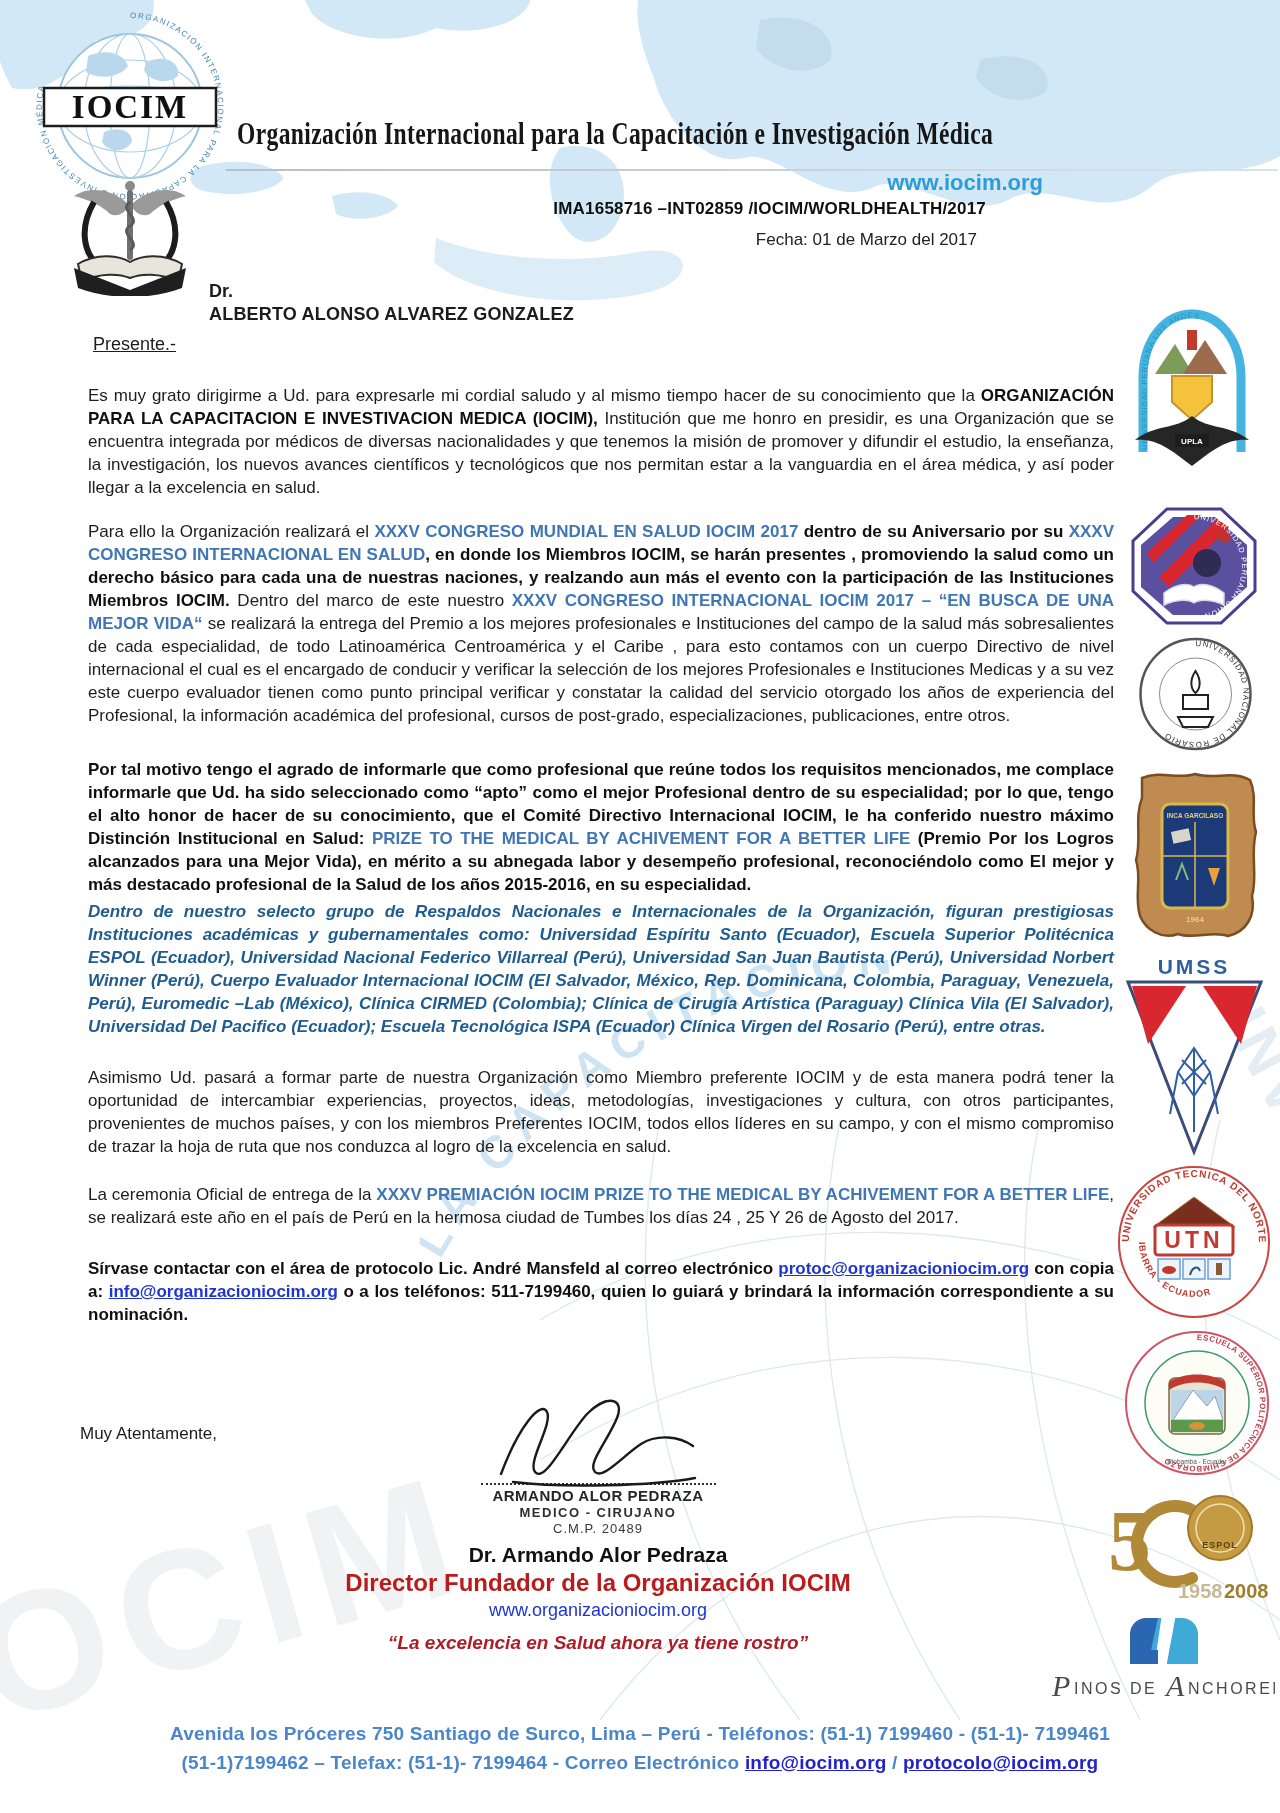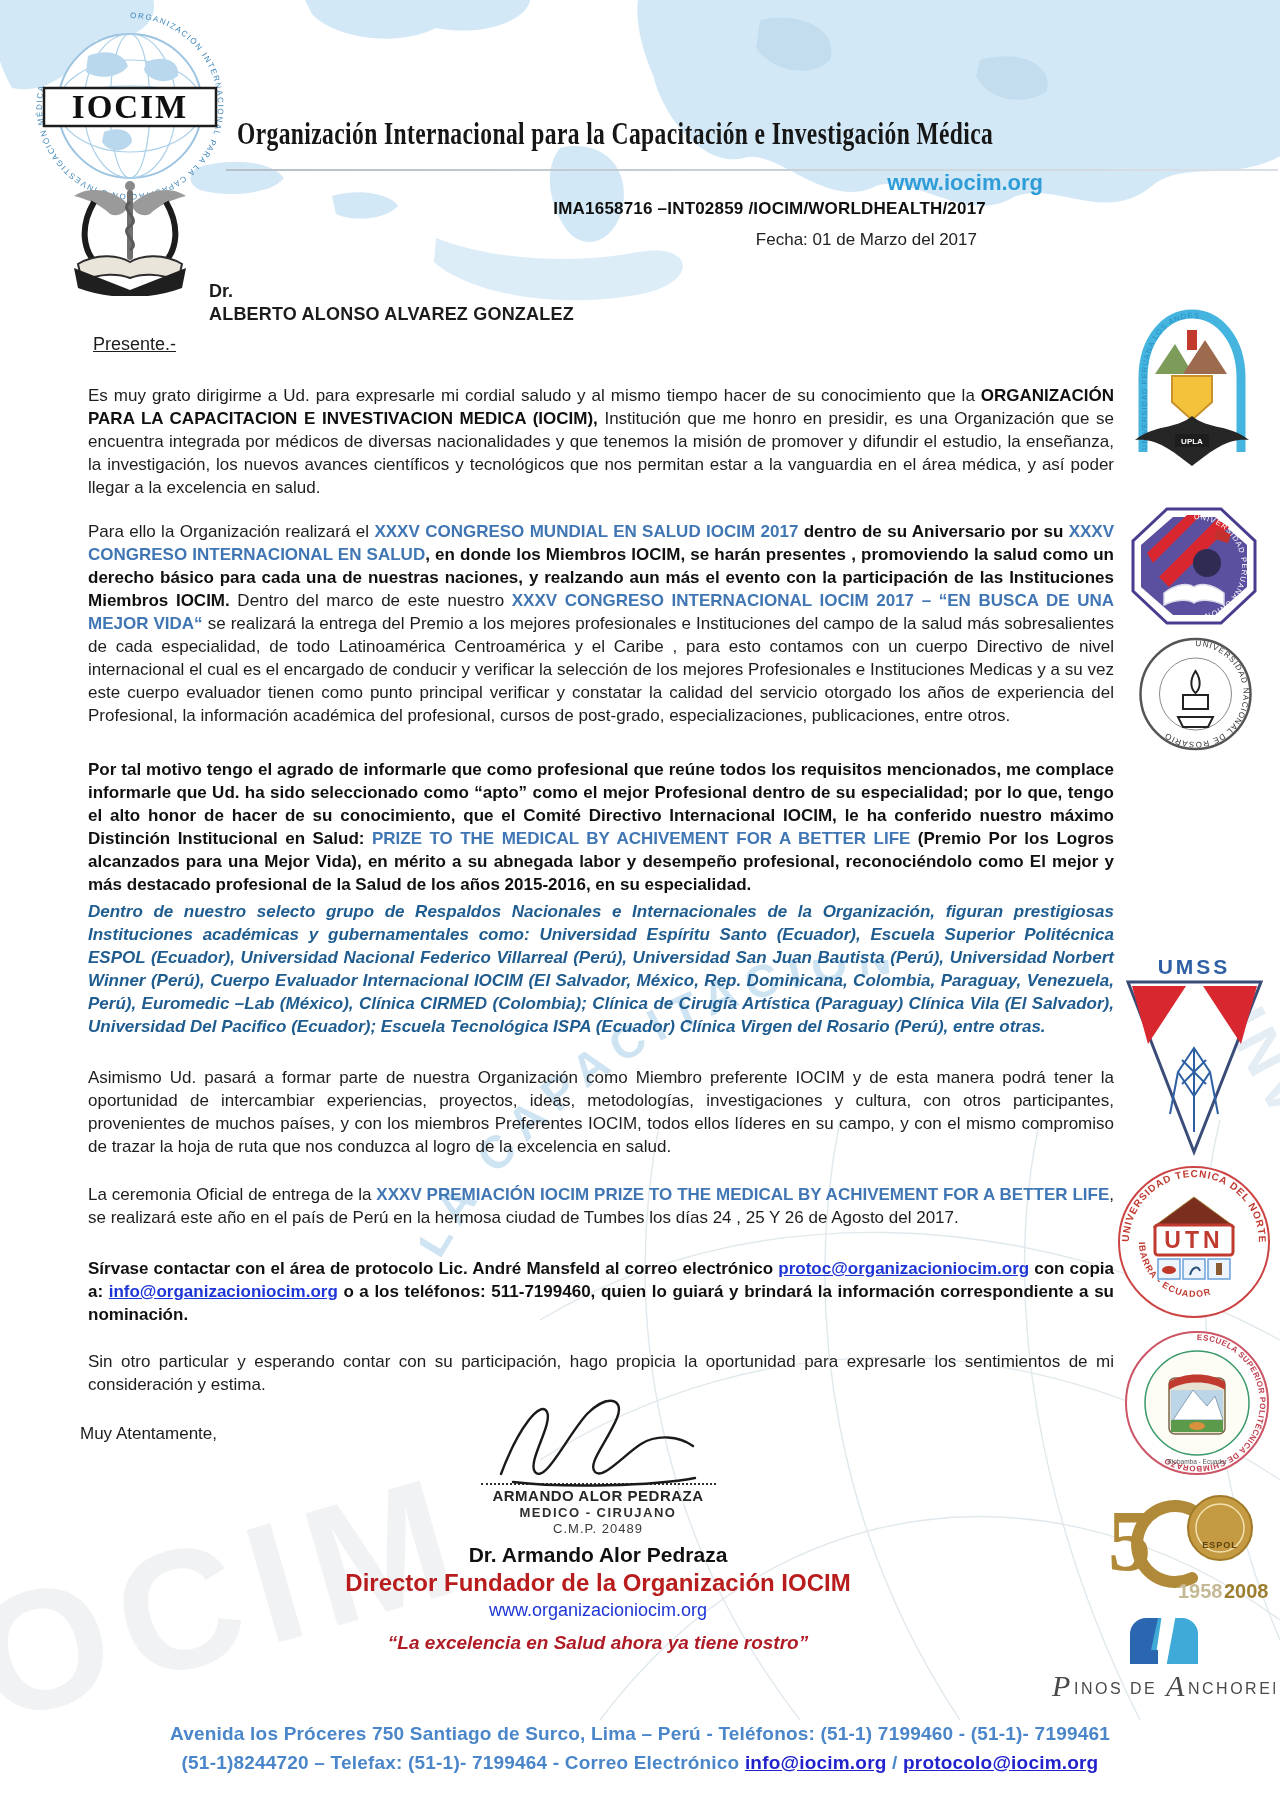--- a/index.html
+++ b/index.html
@@ -149,21 +149,20 @@
   <div class="para" style="top:758px"><span class="b">Por tal motivo tengo el agrado de informarle que como profesional que reúne todos los requisitos mencionados, me complace informarle que Ud. ha sido seleccionado como “apto”  como el mejor Profesional dentro de su especialidad; por lo que, tengo el alto honor de hacer de su conocimiento, que el Comité Directivo Internacional IOCIM, le ha conferido nuestro máximo Distinción Institucional en Salud: </span><span class="blue">PRIZE TO THE MEDICAL BY ACHIVEMENT FOR A BETTER LIFE </span><span class="b">(Premio Por los Logros alcanzados para una Mejor Vida), en mérito a su abnegada labor y desempeño profesional, reconociéndolo como El mejor y más destacado profesional de la Salud de los años 2015-2016, en su especialidad.</span></div>
 
   <div class="para navy" style="top:900px">Dentro de nuestro selecto grupo de Respaldos Nacionales e Internacionales de la Organización, figuran prestigiosas Instituciones académicas y gubernamentales como: Universidad Espíritu Santo (Ecuador), Escuela Superior Politécnica ESPOL (Ecuador), Universidad Nacional Federico Villarreal (Perú), Universidad San Juan Bautista (Perú), Universidad Norbert Winner (Perú), Cuerpo Evaluador Internacional IOCIM (El Salvador, México, Rep. Dominicana, Colombia, Paraguay, Venezuela, Perú), Euromedic –Lab (México), Clínica CIRMED (Colombia); Clínica de Cirugía Artística (Paraguay) Clínica Vila (El Salvador), Universidad Del Pacifico (Ecuador); Escuela Tecnológica ISPA (Ecuador) Clínica Virgen del Rosario (Perú), entre otras.</div>
 
   <div class="para" style="top:1066px">Asimismo Ud. pasará a formar parte de nuestra Organización como Miembro preferente IOCIM y de esta manera podrá tener la oportunidad de intercambiar experiencias, proyectos, ideas, metodologías, investigaciones y cultura, con otros participantes, provenientes de muchos países, y con los miembros Preferentes IOCIM, todos ellos líderes en su campo, y con el mismo compromiso de trazar la hoja de ruta que nos conduzca al logro de la excelencia en salud.</div>
 
   <div class="para" style="top:1183px"><span>La ceremonia Oficial de entrega de la </span><span class="blue">XXXV PREMIACIÓN IOCIM PRIZE TO THE MEDICAL BY ACHIVEMENT FOR A BETTER LIFE</span><span>, se realizará este año en el país de Perú en la hermosa ciudad de Tumbes los días 24 , 25 Y 26 de Agosto del 2017.</span></div>
 
   <div class="para" style="top:1257px"><span class="b">Sírvase contactar con el área de protocolo Lic. André Mansfeld al correo electrónico </span><span class="link">protoc@organizacioniocim.org</span><span class="b">  con copia a: </span><span class="link">info@organizacioniocim.org</span><span class="b">   o a los teléfonos: 511-7199460, quien lo guiará y brindará la información correspondiente a su nominación.</span></div>
 
-  <div class="para" style="top:1350px">Sin otro particular y esperando contar con su participación, hago propicia la oportunidad para expresarle los sentimientos de mi consideración y estima.</div>
 
   <div class="closing">Muy Atentamente,</div>
 
   <div class="sig-block">
     <svg class="sig-svg" width="230" height="95" viewBox="0 0 230 95">
       <g fill="none" stroke="#1a1a1a" stroke-width="2.4" stroke-linecap="round">
         <path d="M18,78 C36,30 58,4 64,16 C70,28 44,66 52,76 C62,88 84,40 104,18 C124,-2 142,2 134,22 C124,46 104,68 112,76 C120,84 142,58 158,48 C174,38 196,40 210,50"></path>
         <path d="M30,86 C80,92 170,90 212,82"></path>
       </g>
     </svg>
@@ -217,20 +216,33 @@
         </defs>
       <circle cx="57.5" cy="61" r="55" fill="#ffffff" stroke="#555555" stroke-width="2.5"></circle>
       <circle cx="57.5" cy="61" r="36" fill="#ffffff" stroke="#8a8a8a" stroke-width="1"></circle>
       <text font-size="8" fill="#333333" letter-spacing="1"><textPath href="#unrC">UNIVERSIDAD NACIONAL DE ROSARIO</textPath></text>
       <path d="M57.5,38 C51,48 53,56 57.5,60 C62,56 64,48 57.5,38 Z" fill="none" stroke="#222222" stroke-width="2"></path>
       <rect x="45" y="62" width="25" height="14" fill="#ffffff" stroke="#222222" stroke-width="2"></rect>
       <polygon points="40,84 75,84 70,94 45,94" fill="#ffffff" stroke="#222222" stroke-width="2"></polygon>
     </svg>
   </div>
 
+  <div class="logo" style="left:1128px;top:768px">
+    <svg width="135" height="178" viewBox="0 0 135 178">
+      <path d="M14,10 C34,2 50,12 67,6 C86,12 104,2 122,12 C130,30 122,46 128,64 C122,86 130,108 124,128 C128,148 118,164 100,168 C84,162 66,172 50,166 C34,172 18,162 12,148 C6,128 14,110 8,92 C14,72 6,50 14,30 Z" fill="#c08b50" stroke="#7a4e20" stroke-width="2.5"></path>
+      <rect x="34" y="36" width="66" height="104" rx="8" fill="#1c3a78" stroke="#d8b94e" stroke-width="3"></rect>
+      <text x="67" y="50" text-anchor="middle" font-size="6.5" font-weight="bold" fill="#e8cf7a">INCA GARCILASO</text>
+      <line x1="34" y1="88" x2="100" y2="88" stroke="#d8b94e" stroke-width="1.5"></line>
+      <line x1="67" y1="54" x2="67" y2="140" stroke="#d8b94e" stroke-width="1.5"></line>
+      <rect x="44" y="62" width="18" height="12" fill="#d9d4c9" transform="rotate(-12 53 68)"></rect>
+      <path d="M48,112 l6,-16 l6,16" fill="none" stroke="#7fc07a" stroke-width="2"></path>
+      <polygon points="80,100 92,100 86,118" fill="#e8a23c"></polygon>
+      <text x="67" y="154" text-anchor="middle" font-size="8" font-weight="bold" fill="#e8cf7a">1964</text>
+    </svg>
+  </div>
 
   <div class="logo" style="left:1122px;top:952px">
     <svg width="145" height="208" viewBox="0 0 145 208">
       <polygon points="6,30 139,30 72,200" fill="#ffffff" stroke="#3a4d79" stroke-width="3"></polygon>
       <text x="72" y="22" text-anchor="middle" font-size="21" font-weight="bold" fill="#2e5fa3" letter-spacing="3">UMSS</text>
       <polygon points="10,34 64,34 26,92" fill="#d8272e"></polygon>
       <polygon points="135,34 81,34 119,92" fill="#d8272e"></polygon>
       <g fill="none" stroke="#2e5fa3" stroke-width="2">
         <path d="M72,96 L88,120 L72,144 L56,120 Z"></path>
         <line x1="72" y1="96" x2="72" y2="180"></line>
@@ -305,16 +317,16 @@
       </g>
       <text x="22" y="88" font-family="Liberation Serif,serif" font-style="italic" font-size="30" fill="#4a4a4a">P</text>
       <text x="44" y="86" font-size="16" fill="#4a4a4a" letter-spacing="2.5">INOS DE</text>
       <text x="136" y="88" font-family="Liberation Serif,serif" font-style="italic" font-size="30" fill="#4a4a4a">A</text>
       <text x="158" y="86" font-size="16" fill="#4a4a4a" letter-spacing="2.5">NCHORENA</text>
     </svg>
   </div>
 
   <div class="footer">
     <div>Avenida los Próceres 750 Santiago de Surco, Lima – Perú  -  Teléfonos: (51-1) 7199460  - (51-1)- 7199461</div>
-    <div><span>(51-1)8244720 – Telefax: (51-1)- 7199464 -  Correo Electrónico </span><span class="footer-email">info@iocim.org</span><span> / </span><span class="footer-email">protocolo@iocim.org</span></div>
+    <div><span>(51-1)7199462 – Telefax: (51-1)- 7199464 -  Correo Electrónico </span><span class="footer-email">info@iocim.org</span><span> / </span><span class="footer-email">protocolo@iocim.org</span></div>
   </div>
 
 </div>
 
 </body></html>

